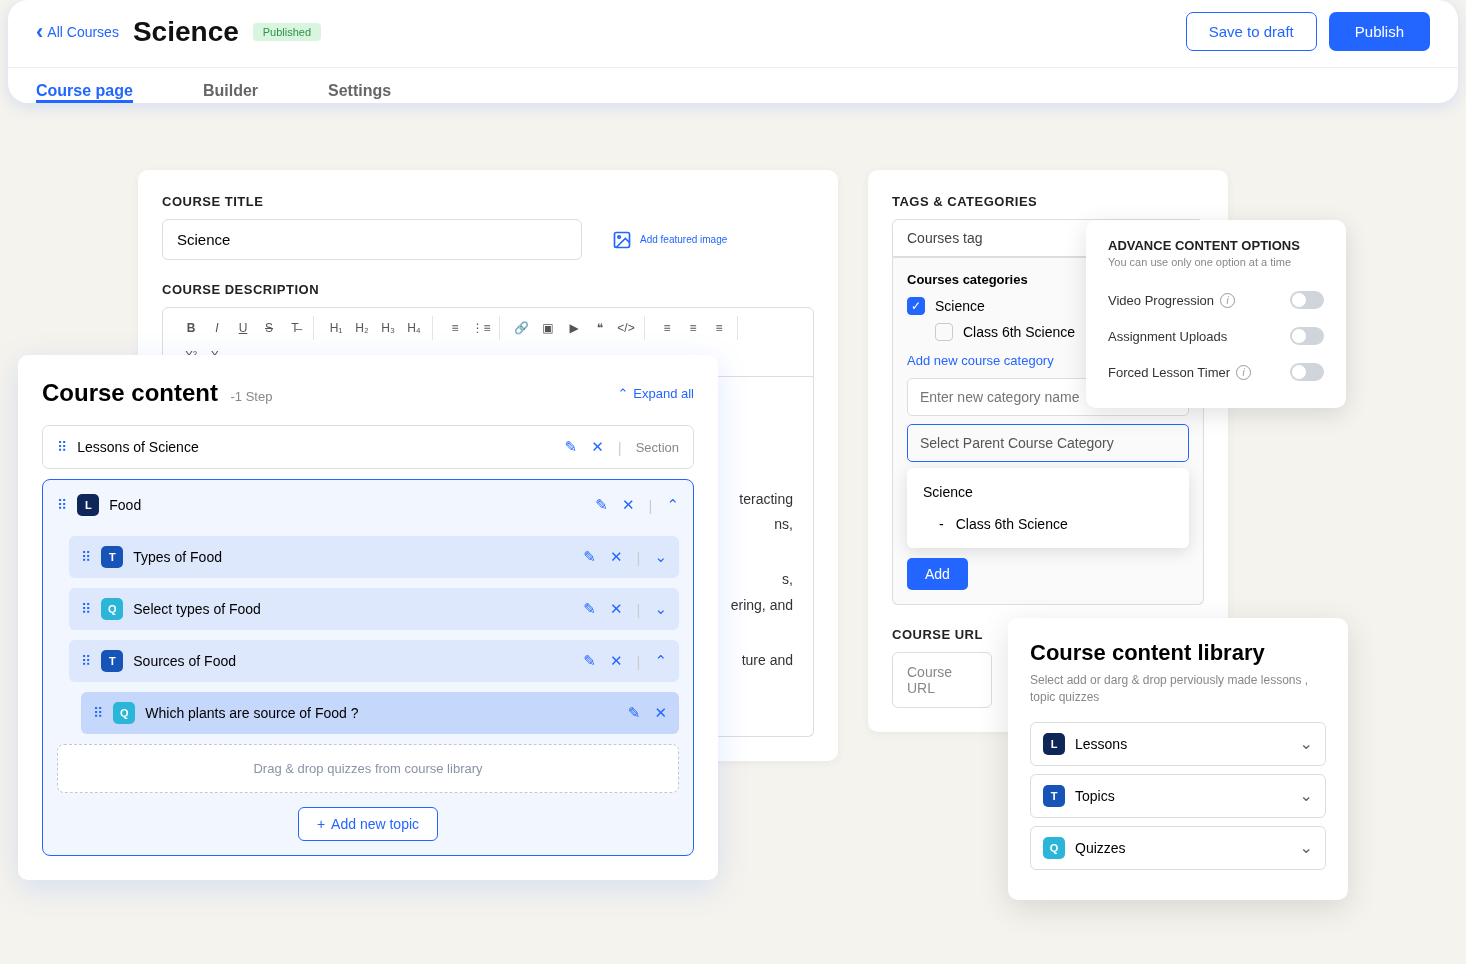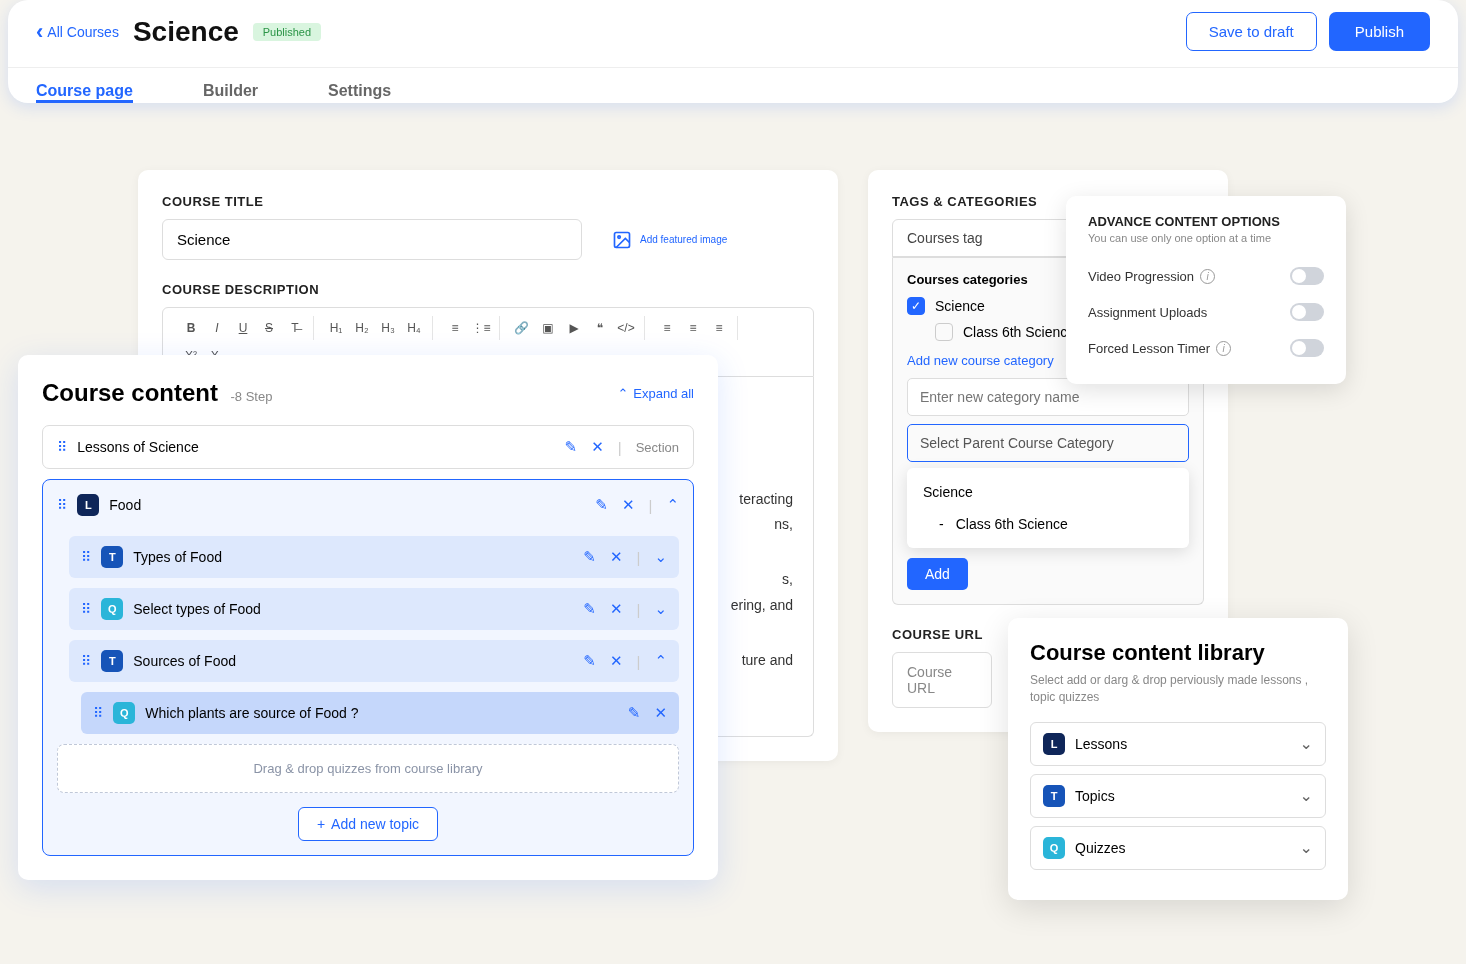--- a/index.html
+++ b/index.html
@@ -44,21 +44,21 @@
 .cat-input { width: 100%; border: 1px solid #ddd; border-radius: 5px; padding: 10px 12px; font-size: 14px; margin-bottom: 8px; }
 .cat-select { width: 100%; border: 1.5px solid #2266ff; border-radius: 5px; padding: 10px 12px; font-size: 14px; color: #555; position: relative; }
 .dropdown { background: #fff; border-radius: 6px; box-shadow: 0 4px 16px rgba(0,0,0,0.12); padding: 8px 0; margin-top: 6px; }
 .dd-item { padding: 8px 16px; font-size: 14px; cursor: pointer; }
 .dd-item.indent { padding-left: 32px; }
 .dd-item.indent::before { content: '-'; margin-right: 12px; }
 .btn-add { background: #2266ff; color: #fff; border: none; padding: 8px 18px; border-radius: 5px; font-size: 14px; margin-top: 10px; cursor: pointer; }
 .url-sect { margin-top: 22px; }
 .url-input { border: 1px solid #ddd; border-radius: 6px; padding: 11px 14px; font-size: 14px; color: #888; width: 100px; }
 
-.adv-panel { position: absolute; top: 196px; right: 120px; width: 280px; background: #fff; border-radius: 10px; box-shadow: 0 6px 24px rgba(0,0,0,0.12); padding: 18px 22px; z-index: 30; }
+.adv-panel { position: absolute; top: 220px; right: 120px; width: 260px; background: #fff; border-radius: 10px; box-shadow: 0 6px 24px rgba(0,0,0,0.12); padding: 18px 22px; z-index: 30; }
 .adv-title { font-size: 13px; font-weight: 700; color: #222; }
 .adv-sub { font-size: 11px; color: #888; margin-top: 3px; margin-bottom: 14px; }
 .adv-row { display: flex; align-items: center; justify-content: space-between; padding: 9px 0; font-size: 13px; color: #333; }
 .adv-row-left { display: flex; align-items: center; gap: 6px; }
 .info-ico { width: 15px; height: 15px; border: 1.5px solid #999; border-radius: 50%; font-size: 10px; display: flex; align-items: center; justify-content: center; color: #999; font-style: italic; }
 .toggle { width: 34px; height: 18px; background: #d0d4db; border-radius: 10px; position: relative; cursor: pointer; }
 .toggle::after { content: ''; width: 14px; height: 14px; background: #fff; border-radius: 50%; position: absolute; top: 2px; left: 2px; }
 
 .content-panel { position: absolute; top: 355px; left: 18px; width: 700px; background: #fff; border-radius: 10px; box-shadow: 0 8px 32px rgba(34,102,255,0.15); padding: 24px; z-index: 20; }
 .cc-head { display: flex; align-items: center; justify-content: space-between; margin-bottom: 18px; }
@@ -237,21 +237,21 @@
       <span class="info-ico">i</span>
     </div>
     <div class="toggle"></div>
   </div>
 </div>
 
 <div class="content-panel">
   <div class="cc-head">
     <div>
       <span class="cc-title">Course content</span>
-      <span class="cc-step">-8 Step</span>
+      <span class="cc-step">-1 Step</span>
     </div>
     <div class="expand-all">
       <span>⌃</span>
       <span>Expand all</span>
     </div>
   </div>
 
   <div class="section-row">
     <span class="drag-ico">⠿</span>
     <span class="section-title">Lessons of Science</span>

